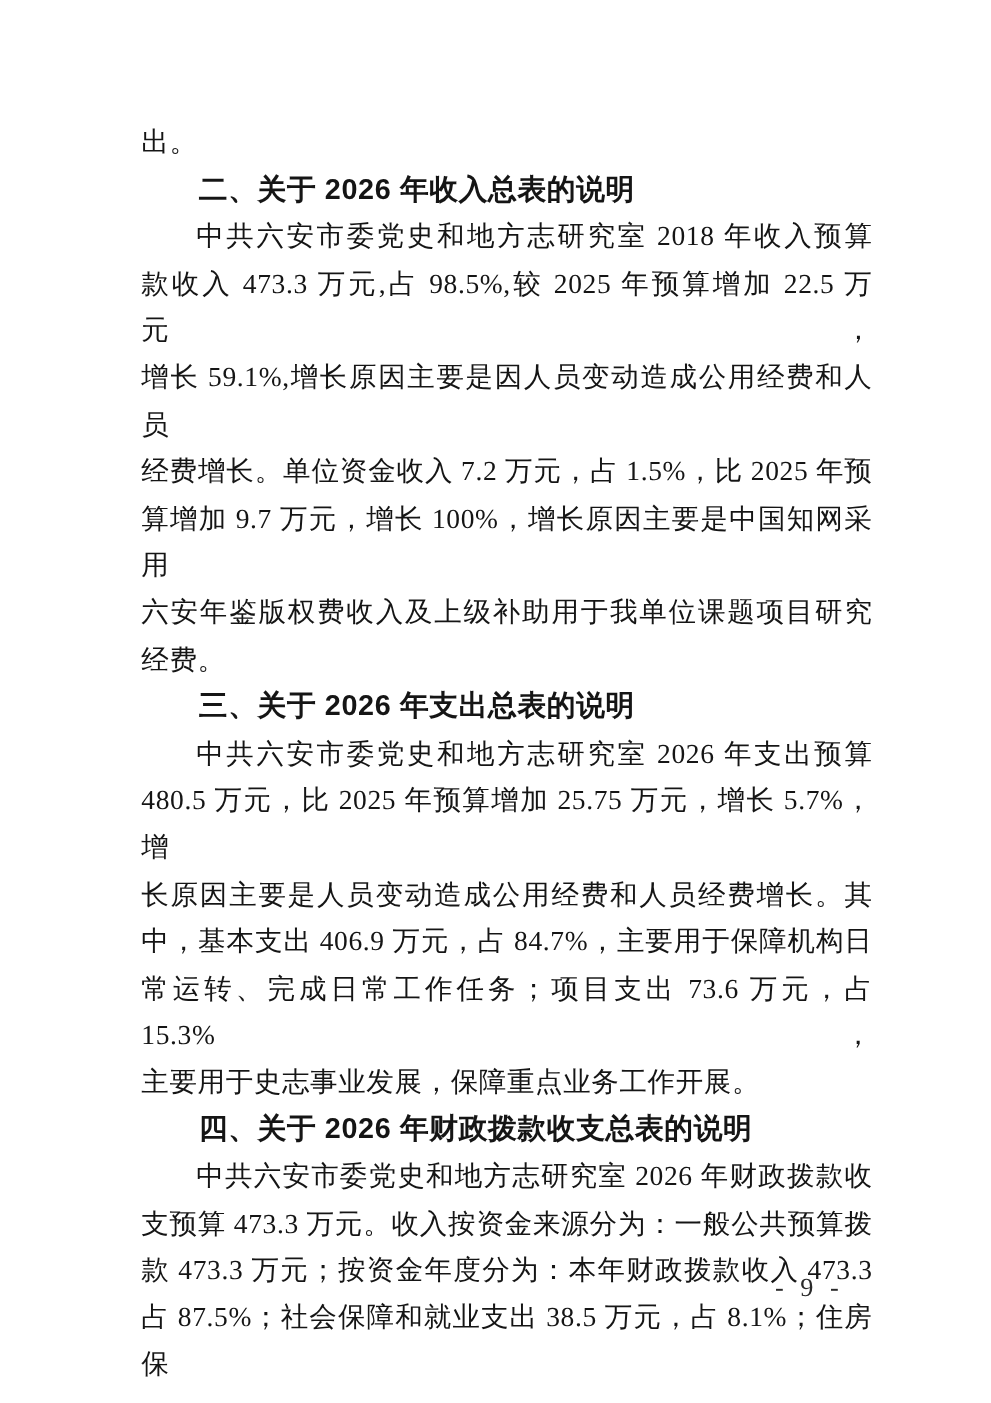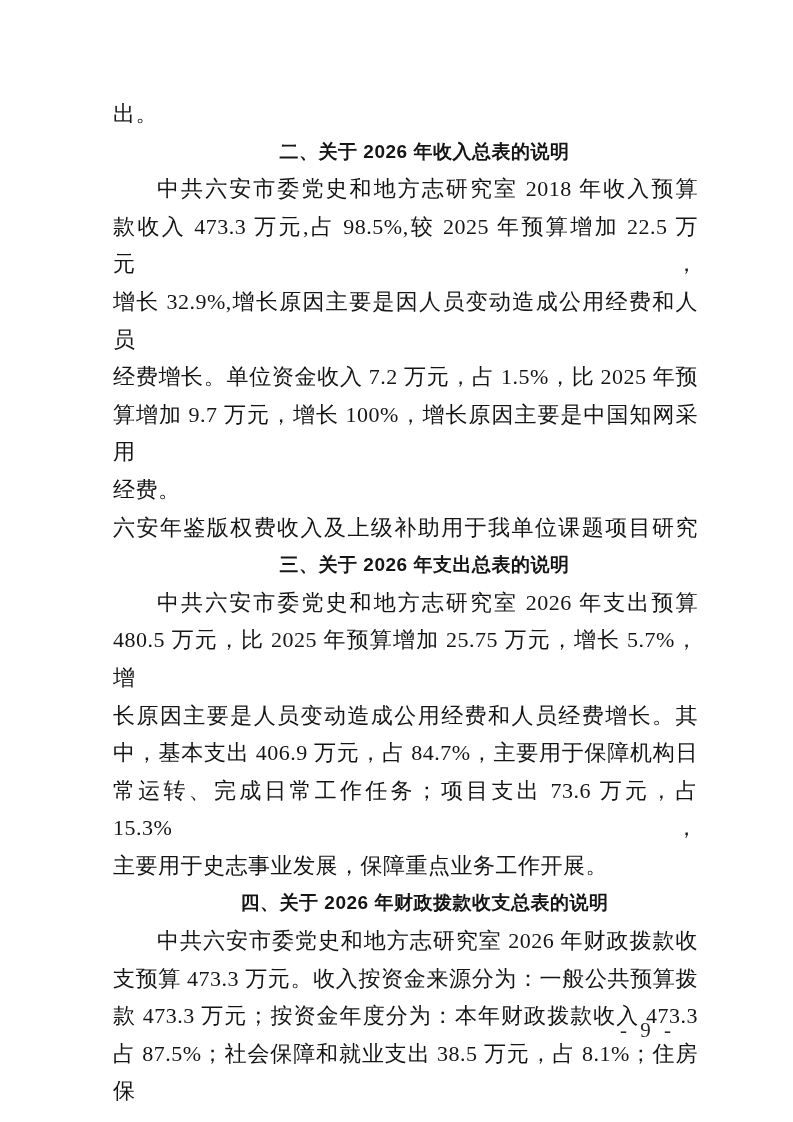--- a/index.html
+++ b/index.html
@@ -31,23 +31,23 @@
   }
   .line.last {
     text-align-last: auto;
   }
   .line.indent {
     text-indent: 2em;
   }
   .heading {
     font-family: "Liberation Sans", "DejaVu Sans", sans-serif;
     font-weight: bold;
-    font-size: 19px;
+    font-size: 23px;
     text-indent: 2em;
-    text-align: center;
+    text-align: left;
     letter-spacing: 0.5px;
     white-space: nowrap;
   }
   .footer {
     position: absolute;
     top: 1018px;
     right: 121px;
     font-size: 21px;
     letter-spacing: 1px;
     word-spacing: 6px;
@@ -56,25 +56,25 @@
 </style>
 </head>
 <body>
 
 <div class="page">
   <div class="content">
       <div class="line last">出。</div>
       <div class="heading">二、关于 2026 年收入总表的说明</div>
       <div class="line indent">中共六安市委党史和地方志研究室 2018 年收入预算</div>
       <div class="line">款收入 473.3 万元,占 98.5%,较 2025 年预算增加 22.5 万元，</div>
-      <div class="line">增长 32.9%,增长原因主要是因人员变动造成公用经费和人员</div>
+      <div class="line">增长 59.1%,增长原因主要是因人员变动造成公用经费和人员</div>
       <div class="line">经费增长。单位资金收入 7.2 万元，占 1.5%，比 2025 年预</div>
       <div class="line">算增加 9.7 万元，增长 100%，增长原因主要是中国知网采用</div>
+      <div class="line">六安年鉴版权费收入及上级补助用于我单位课题项目研究</div>
       <div class="line last">经费。</div>
-      <div class="line">六安年鉴版权费收入及上级补助用于我单位课题项目研究</div>
       <div class="heading">三、关于 2026 年支出总表的说明</div>
       <div class="line indent">中共六安市委党史和地方志研究室 2026 年支出预算</div>
       <div class="line">480.5 万元，比 2025 年预算增加 25.75 万元，增长 5.7%，增</div>
       <div class="line">长原因主要是人员变动造成公用经费和人员经费增长。其</div>
       <div class="line">中，基本支出 406.9 万元，占 84.7%，主要用于保障机构日</div>
       <div class="line">常运转、完成日常工作任务；项目支出 73.6 万元，占 15.3%，</div>
       <div class="line last">主要用于史志事业发展，保障重点业务工作开展。</div>
       <div class="heading">四、关于 2026 年财政拨款收支总表的说明</div>
       <div class="line indent">中共六安市委党史和地方志研究室 2026 年财政拨款收</div>
       <div class="line">支预算 473.3 万元。收入按资金来源分为：一般公共预算拨</div>

